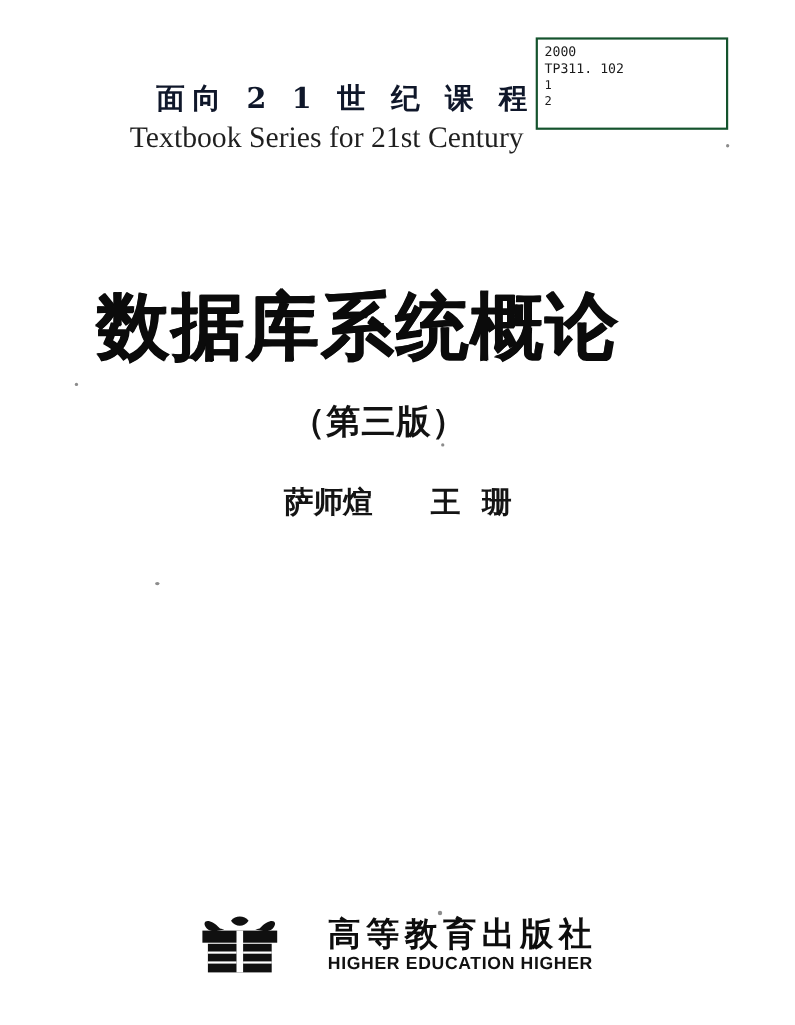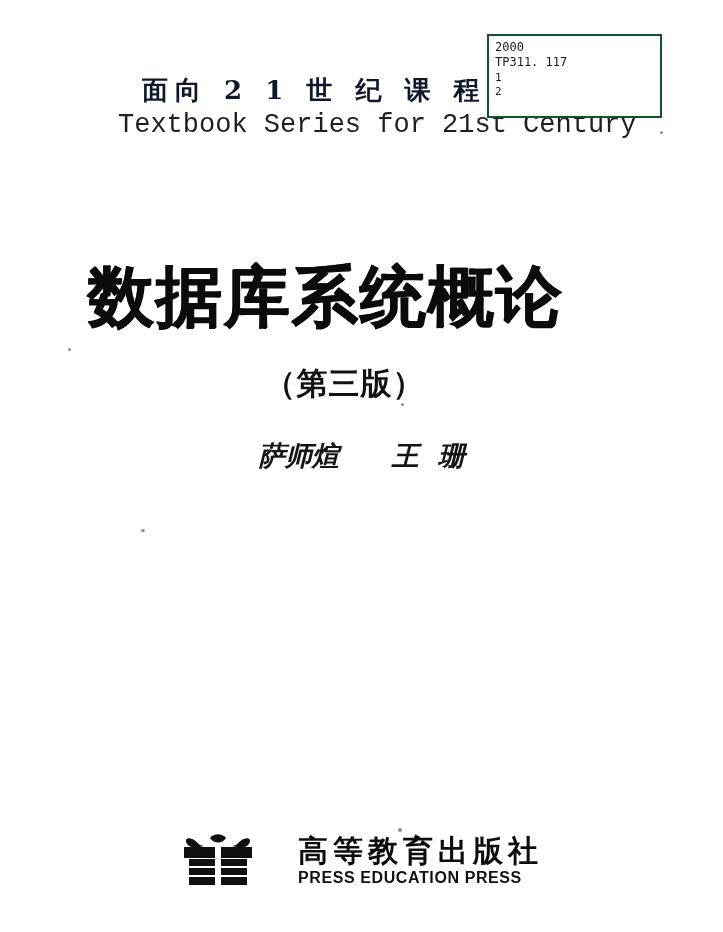--- a/index.html
+++ b/index.html
@@ -31,21 +31,21 @@
     font-family: "DejaVu Serif", serif;
     font-size: 26px;
     font-weight: bold;
     letter-spacing: 7px;
     color: #0f172a;
     white-space: nowrap;
     line-height: 1.1;
     margin-left: 24px;
   }
   .series-en {
-    font-family: Liberation Mono, monospace;
+    font-family: Liberation Serif, serif;
     font-size: 27px;
     color: #1f1f1f;
     white-space: nowrap;
     margin-top: 6px;
     line-height: 1.05;
   }
 
   
   .stamp-box {
     position: absolute;
@@ -101,21 +101,20 @@
     position: absolute;
     left: 0;
     top: 438px;
     width: 723px;
     text-align: center;
     font-family: "DejaVu Sans", sans-serif;
     font-weight: bold;
     font-size: 27px;
     color: #141414;
     white-space: nowrap;
-    font-style: italic;
   }
   .authors .gap {
     display: inline-block;
     width: 34px;
   }
   .authors .wide {
     letter-spacing: 10px;
   }
 
   
@@ -172,21 +171,21 @@
 
 <div class="page">
 
   <div class="series-block">
     <div class="series-cn">面向 2 1 世 纪 课 程</div>
     <div class="series-en">Textbook Series for 21st Century</div>
   </div>
 
   <div class="stamp-box">
     <div class="stamp-line">2000</div>
-    <div class="stamp-line">TP311. 117</div>
+    <div class="stamp-line">TP311. 102</div>
     <div class="stamp-line small">1</div>
     <div class="stamp-line small">2</div>
   </div>
 
   <div class="main-title">数据库系统概论</div>
   <div class="edition">（第三版）</div>
 
   <div class="authors">
     <span>萨师煊</span>
     <span class="gap"></span>
@@ -214,18 +213,18 @@
 
         <rect x="35" y="15" width="6" height="38" fill="#ffffff"></rect>
 
         <rect x="9" y="34" width="26" height="2" fill="#ffffff"></rect>
         <rect x="41" y="34" width="26" height="2" fill="#ffffff"></rect>
         <rect x="9" y="43" width="26" height="2" fill="#ffffff"></rect>
         <rect x="41" y="43" width="26" height="2" fill="#ffffff"></rect>
       </svg>
       <div class="pub-texts">
         <div class="pub-cn">高等教育出版社</div>
-        <div class="pub-en">PRESS EDUCATION PRESS</div>
+        <div class="pub-en">HIGHER EDUCATION HIGHER</div>
       </div>
     </div>
   </div>
 
 </div>
 
 </body></html>

